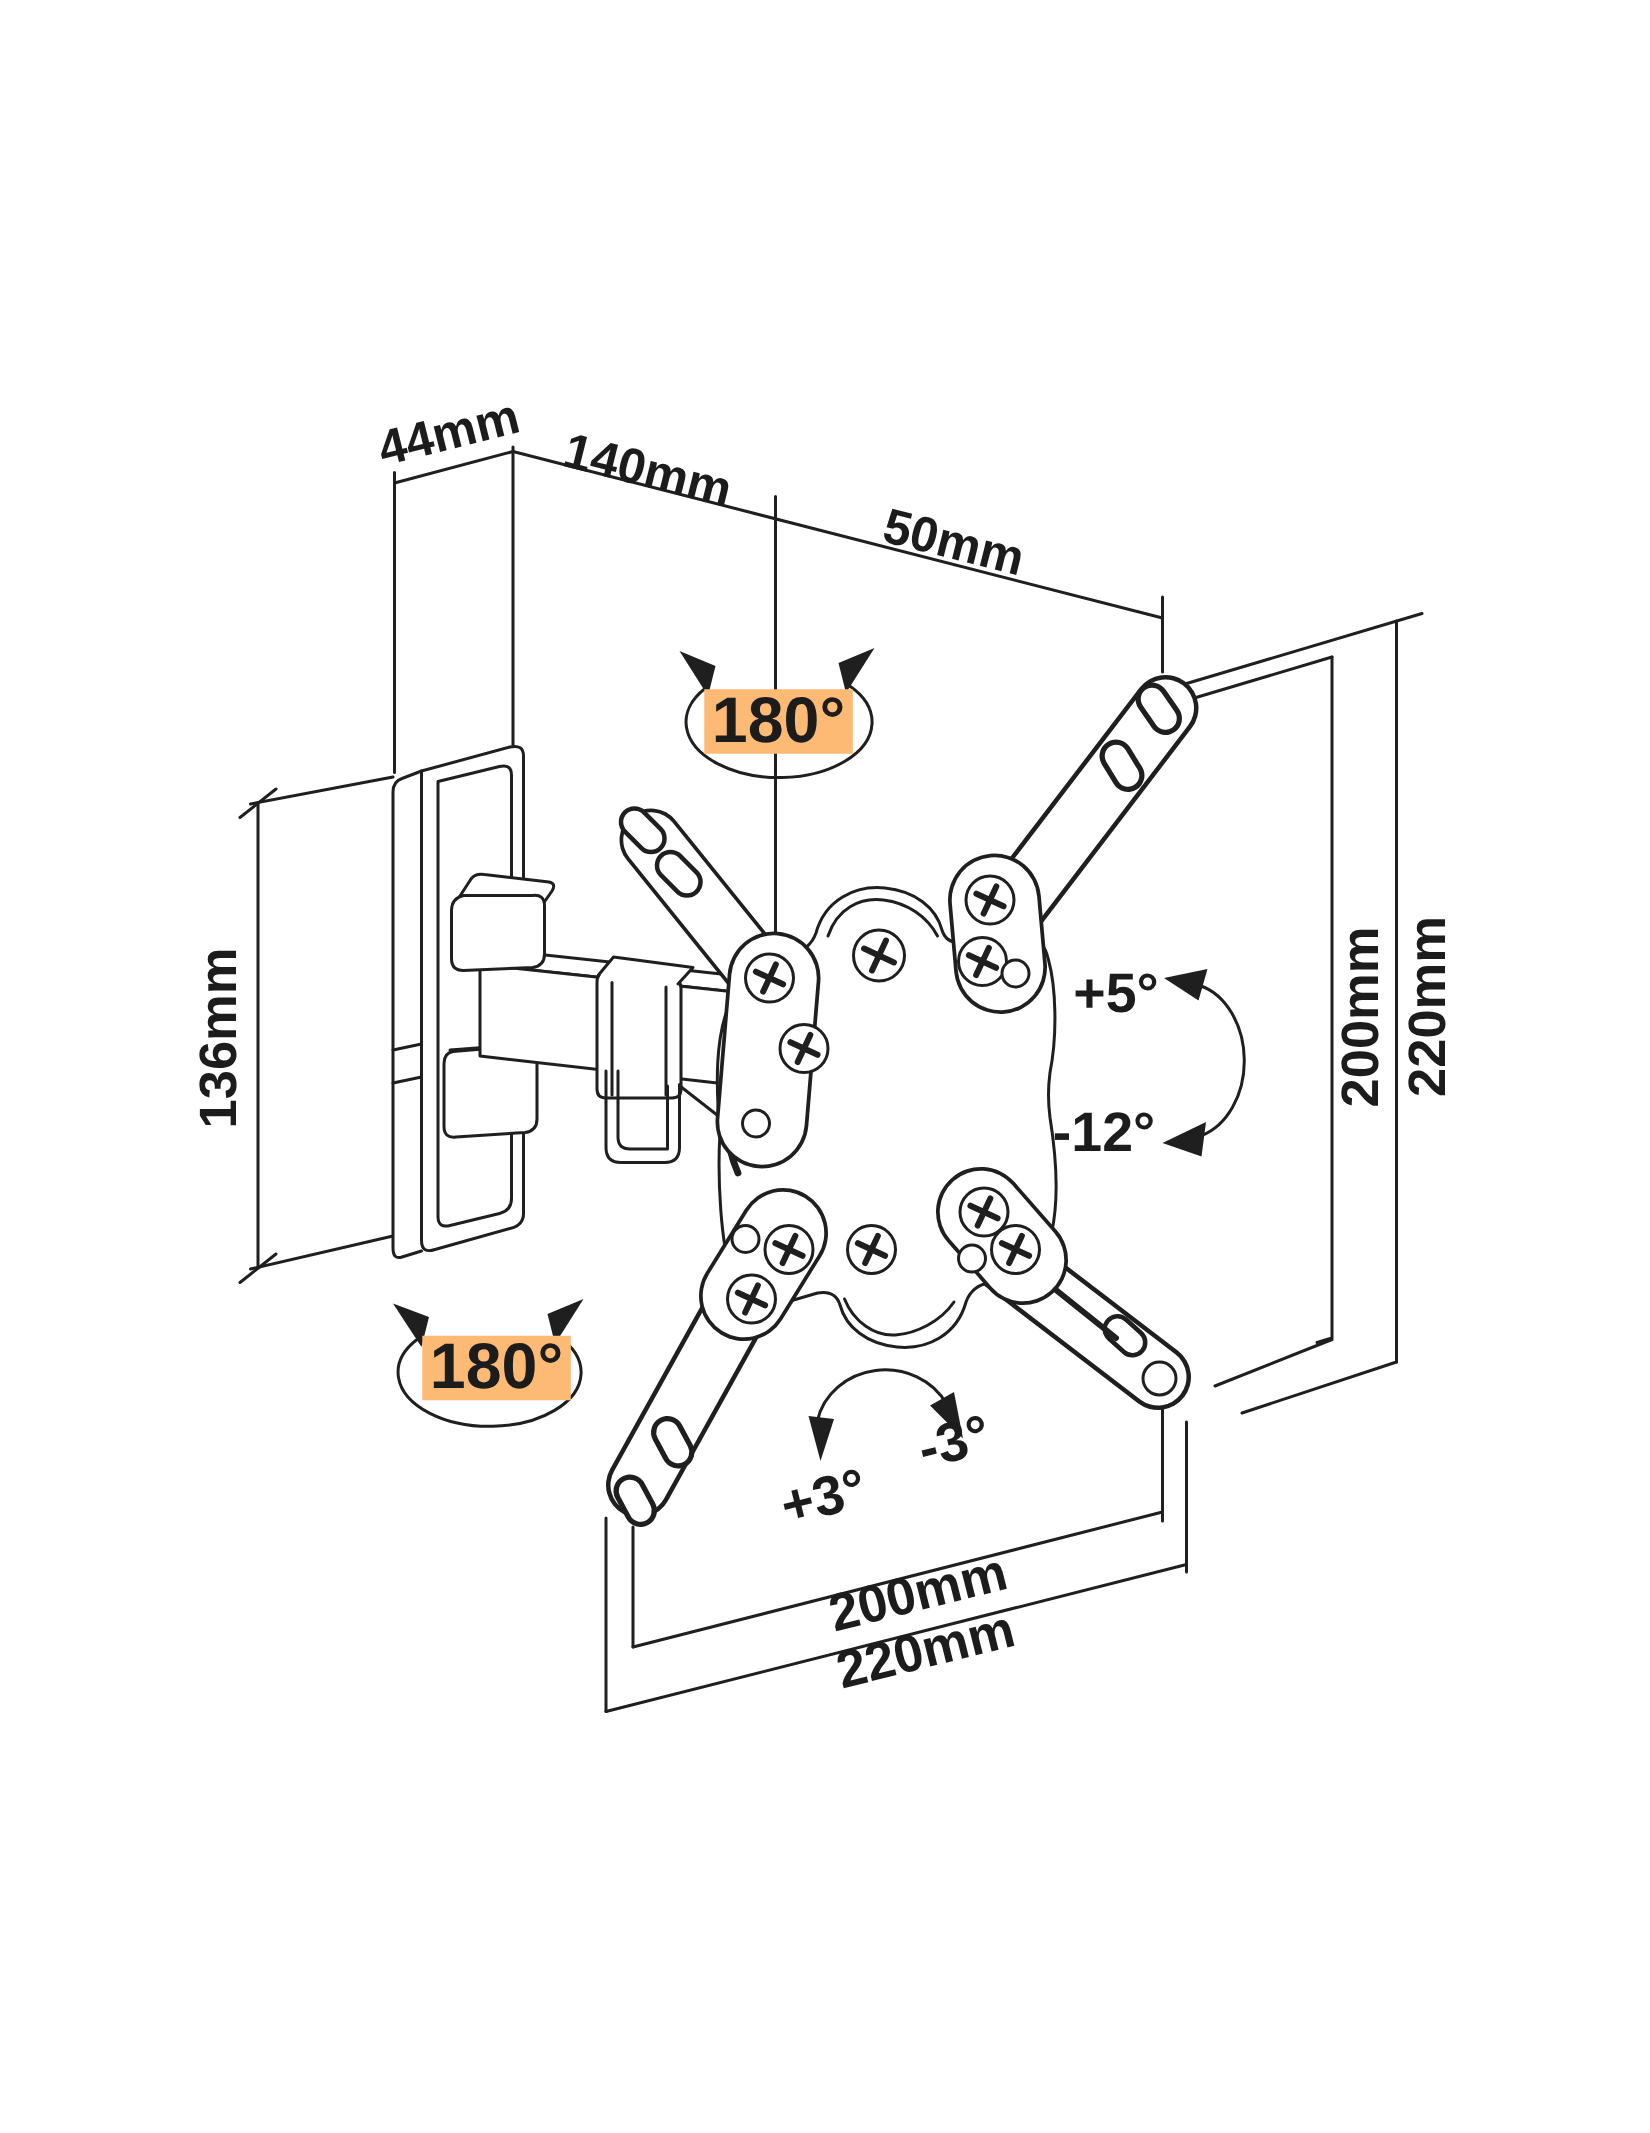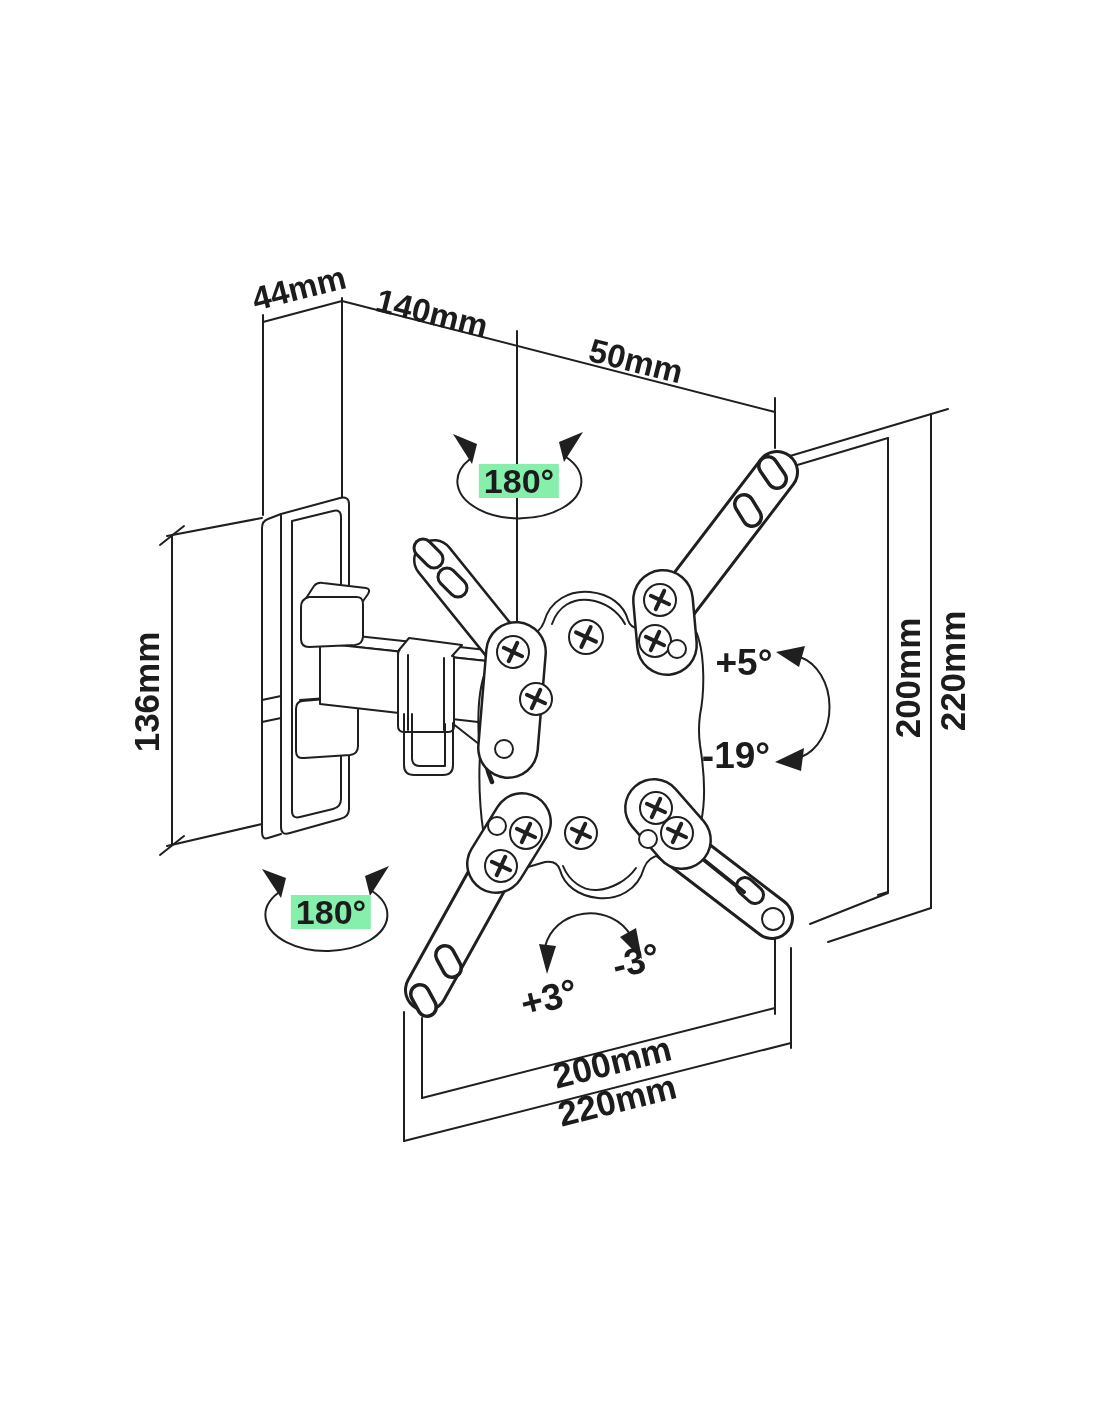--- a/index.html
+++ b/index.html
@@ -2,21 +2,21 @@
 <html><head>
 <meta charset="utf-8">
 <style>
   html,body{margin:0;padding:0;background:#ffffff;}
   #canvas{position:relative;width:1100px;height:1422px;background:#ffffff;overflow:hidden;
           font-family:"Liberation Sans",sans-serif;}
   svg{position:absolute;left:0;top:0;}
   .lbl{position:absolute;font-family:"Liberation Sans",sans-serif;font-weight:700;color:#1c1c1c;
        white-space:nowrap;transform:translate(-50%,-50%) rotate(var(--r,0deg));
        font-size:33px;letter-spacing:0px;line-height:1;}
-  .lbl.big{font-size:34px;background:#86efac;padding:0 5px;}
+  .lbl.big{font-size:43px;background:#fdba74;padding:0 5px;}
   .lbl.ang{font-size:37px;}
 </style>
 </head>
 <body>
 
 <div id="canvas">
 
 <svg width="1100" height="1422" viewBox="0 0 1100 1422">
   <g stroke="#1f1f1f" stroke-width="2" fill="none" stroke-linecap="round" stroke-linejoin="round">
 
@@ -236,18 +236,18 @@
 <div class="lbl" style="left:907px;top:678px;--r:-90deg;font-size:35px;">200mm</div>
 <div class="lbl" style="left:952px;top:671px;--r:-90deg;font-size:35px;">220mm</div>
 
 <div class="lbl" style="left:612px;top:1062px;--r:-14deg;font-size:35px;">200mm</div>
 <div class="lbl" style="left:617px;top:1100px;--r:-14deg;font-size:35px;">220mm</div>
 
 <div class="lbl big" style="left:519px;top:481px;">180°</div>
 <div class="lbl big" style="left:331px;top:912px;">180°</div>
 
 <div class="lbl ang" style="left:744px;top:662px;">+5°</div>
-<div class="lbl ang" style="left:736px;top:755px;">-19°</div>
+<div class="lbl ang" style="left:736px;top:755px;">-12°</div>
 
 <div class="lbl ang" style="left:549px;top:998px;--r:-14deg;">+3°</div>
 <div class="lbl ang" style="left:636px;top:961px;--r:-14deg;">-3°</div>
 
 </div>
 
 </body></html>

